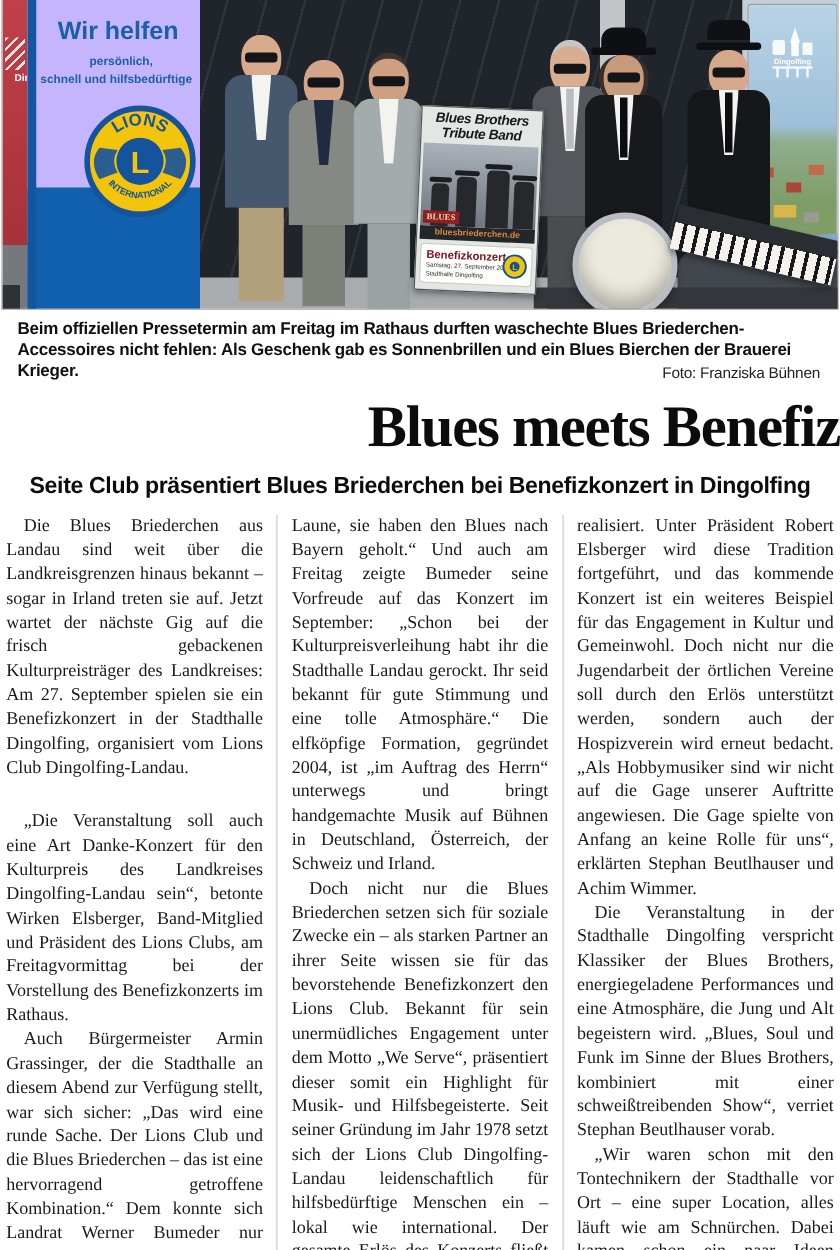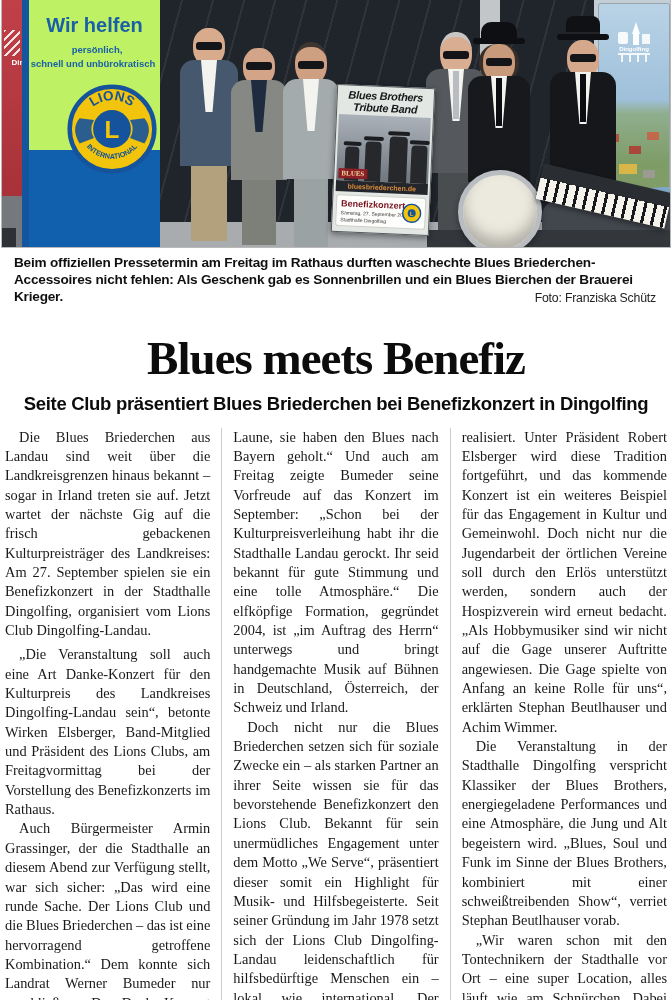--- a/index.html
+++ b/index.html
@@ -15,21 +15,21 @@
   .rightwall{left:592px;top:0;width:80px;height:247px;background:#c3ced6;}
   .floor{left:0;top:222px;width:672px;height:25px;background:#a8acaf;}
 
   .red-banner{left:0;top:0;width:20px;height:196px;background:linear-gradient(180deg,#c04048,#a83239);}
   .red-banner-em{left:2px;top:30px;width:16px;height:26px;
      background:repeating-linear-gradient(135deg,#ffffff 0 2px,transparent 2px 6px);opacity:.85;}
   .red-banner-txt{left:0;top:58px;width:32px;color:#fff;font:bold 8px/9px "Liberation Sans",sans-serif;text-align:center;}
   .below-red{left:0;top:196px;width:20px;height:51px;background:#75797d;}
   .corner-dark{left:0;top:228px;width:14px;height:19px;background:#2e3237;}
 
-  .lions-banner{left:20px;top:0;width:138px;height:247px;background:#bef264;}
+  .lions-banner{left:20px;top:0;width:138px;height:247px;background:#c4b5fd;}
   .lions-banner .blue-bottom{position:absolute;left:0;top:150px;width:138px;height:97px;background:#1160ae;}
   .lions-banner .blue-edge{position:absolute;left:0;top:0;width:7px;height:247px;background:#14559f;}
   .lb-line1{position:absolute;left:7px;top:14px;width:131px;text-align:center;color:#1a5fa8;
             font:bold 20px/22px "Liberation Sans",sans-serif;}
   .lb-line2{position:absolute;left:7px;top:44px;width:136px;text-align:center;color:#1a5fa8;
             font:bold 9.5px/11px "Liberation Sans",sans-serif;}
   .lb-line3{position:absolute;left:4px;top:58px;width:134px;text-align:center;color:#1a5fa8;
             font:bold 9.5px/11px "Liberation Sans",sans-serif;}
   .lions-logo{position:absolute;left:45px;top:84px;width:90px;height:90px;}
 
@@ -83,35 +83,35 @@
   .furniture-band{left:425px;top:230px;width:247px;height:17px;background:#33373c;}
   .chair{left:540px;top:200px;width:140px;height:47px;background:#42474e;border-radius:16px 16px 0 0;}
 
   
   .caption-wrap{position:relative;margin:7px 14px 0;}
   .caption{font:bold 13.6px/17.2px "Liberation Sans",sans-serif;color:#101010;letter-spacing:-.2px;
            text-align:left;padding-right:0;}
   .credit{position:absolute;right:2px;bottom:1px;font:12.3px/14px "Liberation Sans",sans-serif;color:#222;letter-spacing:-.2px;}
 
   
-  .headline{margin:26px 0 0;text-align:center;font-family:"Liberation Serif",serif;font-weight:700;
+  .headline{margin:10px 0 0;text-align:right;font-family:"Liberation Serif",serif;font-weight:700;
             font-size:47px;line-height:52px;letter-spacing:-1px;color:#0c0c0c;}
   .subheadline{margin:9px 0 0;text-align:center;font:bold 18.5px/22px "Liberation Sans",sans-serif;
                letter-spacing:-.3px;color:#0c0c0c;white-space:nowrap;}
 
   
   .columns{display:flex;margin-top:13px;height:618px;overflow:hidden;padding:0 3px;}
   .col{flex:1 1 0;padding:0 11px;min-width:0;}
   .col:first-child{padding-left:2px;}
   .col:last-child{padding-right:2px;}
   .col + .col{border-left:1px solid #cdcdcd;}
   .body-p{margin:0;font-size:14.4px;line-height:19.35px;text-align:justify;color:#191919;
           hyphens:auto;-webkit-hyphens:auto;word-spacing:-.2px;}
   .body-p.indent{text-indent:14px;}
-  .body-p.gap-after{margin-bottom:5px;}
+  .body-p.gap-after{margin-bottom:24px;}
 </style>
 </head>
 <body>
 
 <div class="page">
 
   <div class="photo">
     <div class="abs window"></div>
     <div class="abs pillar"></div>
     <div class="abs rightwall"></div>
@@ -122,21 +122,21 @@
       <div class="abs red-banner-txt">Din</div>
     </div>
     <div class="abs below-red"></div>
     <div class="abs corner-dark"></div>
 
     <div class="abs lions-banner">
       <div class="blue-bottom"></div>
       <div class="blue-edge"></div>
       <div class="lb-line1">Wir helfen</div>
       <div class="lb-line2">persönlich,</div>
-      <div class="lb-line3">schnell und unbürokratisch</div>
+      <div class="lb-line3">schnell und hilfsbedürftige</div>
       <svg class="lions-logo" viewBox="0 0 100 100">
         <circle cx="50" cy="50" r="47" fill="#f2c40c" stroke="#15539c" stroke-width="5"></circle>
         <path d="M14 38 Q4 50 14 66 L30 60 Q24 50 30 40 Z" fill="#15539c" opacity=".9"></path>
         <path d="M86 38 Q96 50 86 66 L70 60 Q76 50 70 40 Z" fill="#15539c" opacity=".9"></path>
         <circle cx="50" cy="50" r="21" fill="#15539c"></circle>
         <text x="50" y="60" text-anchor="middle" font-family="Liberation Sans, sans-serif" font-size="27" font-weight="bold" fill="#f2c40c">L</text>
         <defs>
           <path id="arcT" d="M 16 52 A 34 34 0 0 1 84 52" fill="none"></path>
           <path id="arcB" d="M 13 46 A 37 37 0 0 0 87 46" fill="none"></path>
         </defs>
@@ -270,21 +270,21 @@
     </div>
 
     <div class="abs drum"></div>
     <div class="abs keyboard">
         <div class="keys"></div>
       </div>
   </div>
 
   <div class="caption-wrap">
     <div class="caption" lang="de">Beim offiziellen Pressetermin am Freitag im Rathaus durften waschechte Blues Briederchen-Accessoires nicht fehlen: Als Geschenk gab es Sonnenbrillen und ein Blues Bierchen der Brauerei Krieger.</div>
-    <div class="credit">Foto: Franziska Schütz</div>
+    <div class="credit">Foto: Franziska Bühnen</div>
   </div>
 
   <h1 class="headline">Blues meets Benefiz</h1>
   <h2 class="subheadline">Seite Club präsentiert Blues Briederchen bei Benefizkonzert in Dingolfing</h2>
 
   <div class="columns">
     <div class="col">
       <p class="body-p indent gap-after" lang="de">Die Blues Briederchen aus Landau sind weit über die Landkreisgrenzen hinaus bekannt – sogar in Irland treten sie auf. Jetzt wartet der nächste Gig auf die frisch gebackenen Kulturpreisträger des Landkreises: Am 27. September spielen sie ein Benefizkonzert in der Stadthalle Dingolfing, organisiert vom Lions Club Dingolfing-Landau.</p>
       <p class="body-p indent" lang="de">„Die Veranstaltung soll auch eine Art Danke-Konzert für den Kulturpreis des Landkreises Dingolfing-Landau sein“, betonte Wirken Elsberger, Band-Mitglied und Präsident des Lions Clubs, am Freitagvormittag bei der Vorstellung des Benefizkonzerts im Rathaus.</p>
       <p class="body-p indent" lang="de">Auch Bürgermeister Armin Grassinger, der die Stadthalle an diesem Abend zur Verfügung stellt, war sich sicher: „Das wird eine runde Sache. Der Lions Club und die Blues Briederchen – das ist eine hervorragend getroffene Kombination.“ Dem konnte sich Landrat Werner Bumeder nur anschließen: „Das Danke-Konzert ist eine tolle Idee und die Verantwortlichen ergänzen sich perfekt. Diese Aktion unterstreicht einmal mehr, dass die Wahl zum diesjährigen Kulturpreisträger genau die richtige war.“</p>

